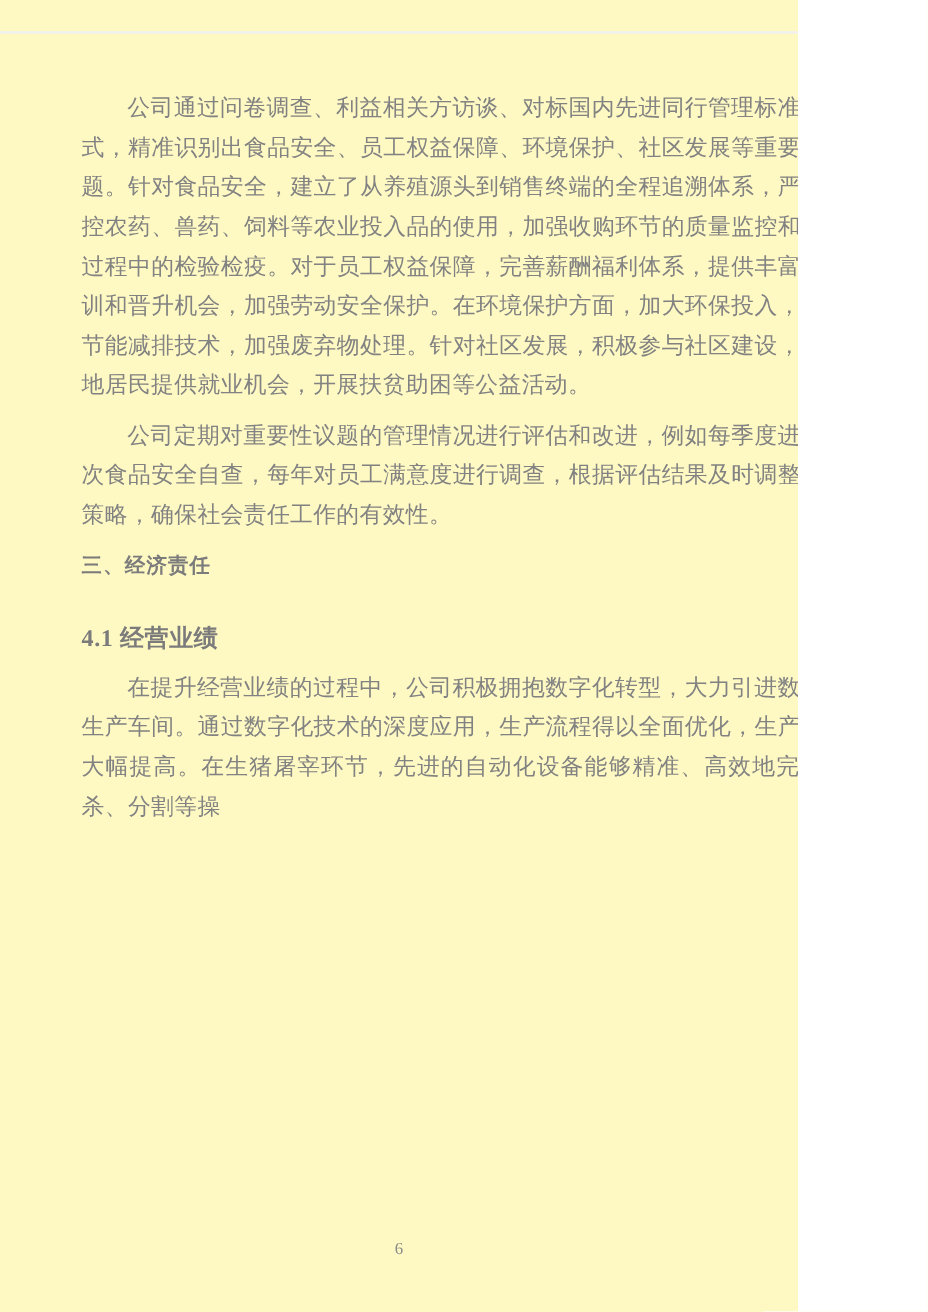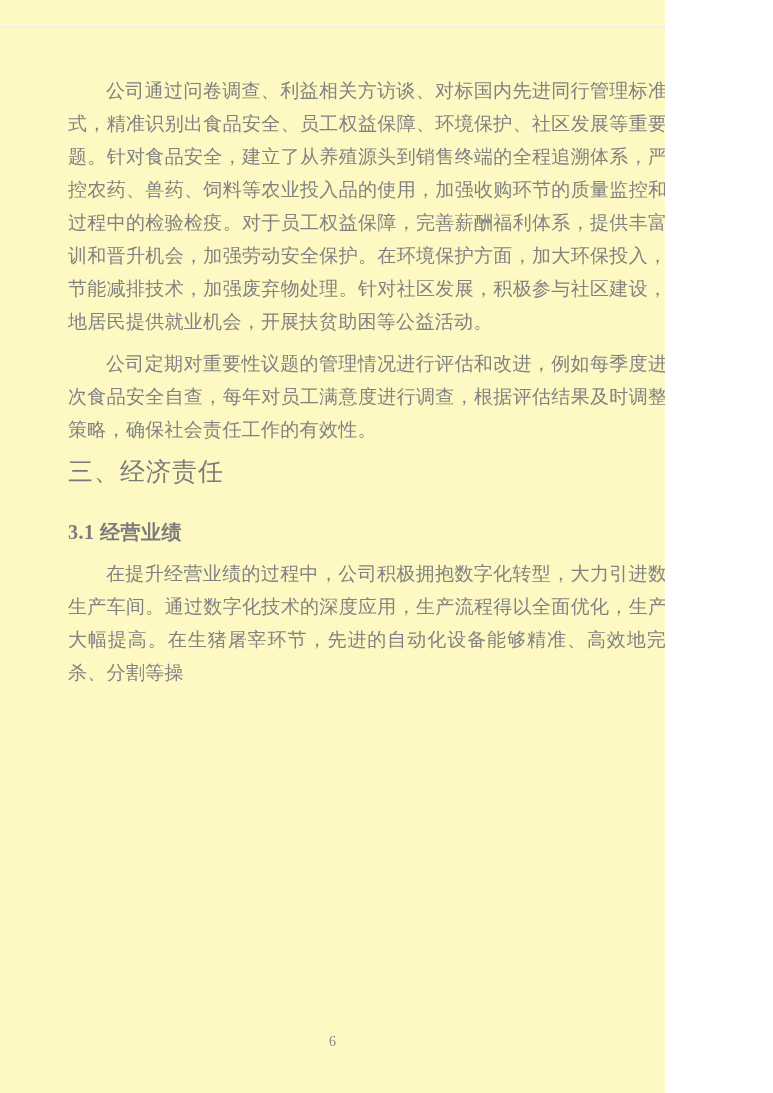--- a/index.html
+++ b/index.html
@@ -32,23 +32,23 @@
     font-size: 19px;
     line-height: 33px;
     color: #828282;
     text-align: justify;
     text-justify: inter-character;
     text-indent: 2em;
     letter-spacing: 0.3px;
     margin: 0 0 9px 0;
   }
   h2.section-heading {
-    font-size: 25px;
+    font-size: 17px;
     line-height: 30px;
-    font-weight: 400;
+    font-weight: 700;
     color: #7b7b7b;
     letter-spacing: 1px;
     margin: 11px 0 0 0;
   }
   h3.subsection-heading {
     font-size: 20px;
     line-height: 30px;
     font-weight: 700;
     color: #7b7b7b;
     letter-spacing: 0.5px;
@@ -73,21 +73,21 @@
 
   <div class="content">
 
     <p class="body-para">公司通过问卷调查、利益相关方访谈、对标国内先进同行管理标准等方式，精准识别出食品安全、员工权益保障、环境保护、社区发展等重要性议题。针对食品安全，建立了从养殖源头到销售终端的全程追溯体系，严格把控农药、兽药、饲料等农业投入品的使用，加强收购环节的质量监控和生产过程中的检验检疫。对于员工权益保障，完善薪酬福利体系，提供丰富的培训和晋升机会，加强劳动安全保护。在环境保护方面，加大环保投入，采用节能减排技术，加强废弃物处理。针对社区发展，积极参与社区建设，为当地居民提供就业机会，开展扶贫助困等公益活动。</p>
 
 
     <p class="body-para">公司定期对重要性议题的管理情况进行评估和改进，例如每季度进行一次食品安全自查，每年对员工满意度进行调查，根据评估结果及时调整管理策略，确保社会责任工作的有效性。</p>
 
     <h2 class="section-heading">三、经济责任</h2>
 
-    <h3 class="subsection-heading">3.1 经营业绩</h3>
+    <h3 class="subsection-heading">4.1 经营业绩</h3>
 
 
     <p class="body-para">在提升经营业绩的过程中，公司积极拥抱数字化转型，大力引进数字化生产车间。通过数字化技术的深度应用，生产流程得以全面优化，生产效率大幅提高。在生猪屠宰环节，先进的自动化设备能够精准、高效地完成宰杀、分割等操</p>
 
   </div>
 
   <div class="page-number">6</div>
 
 </div>
 

